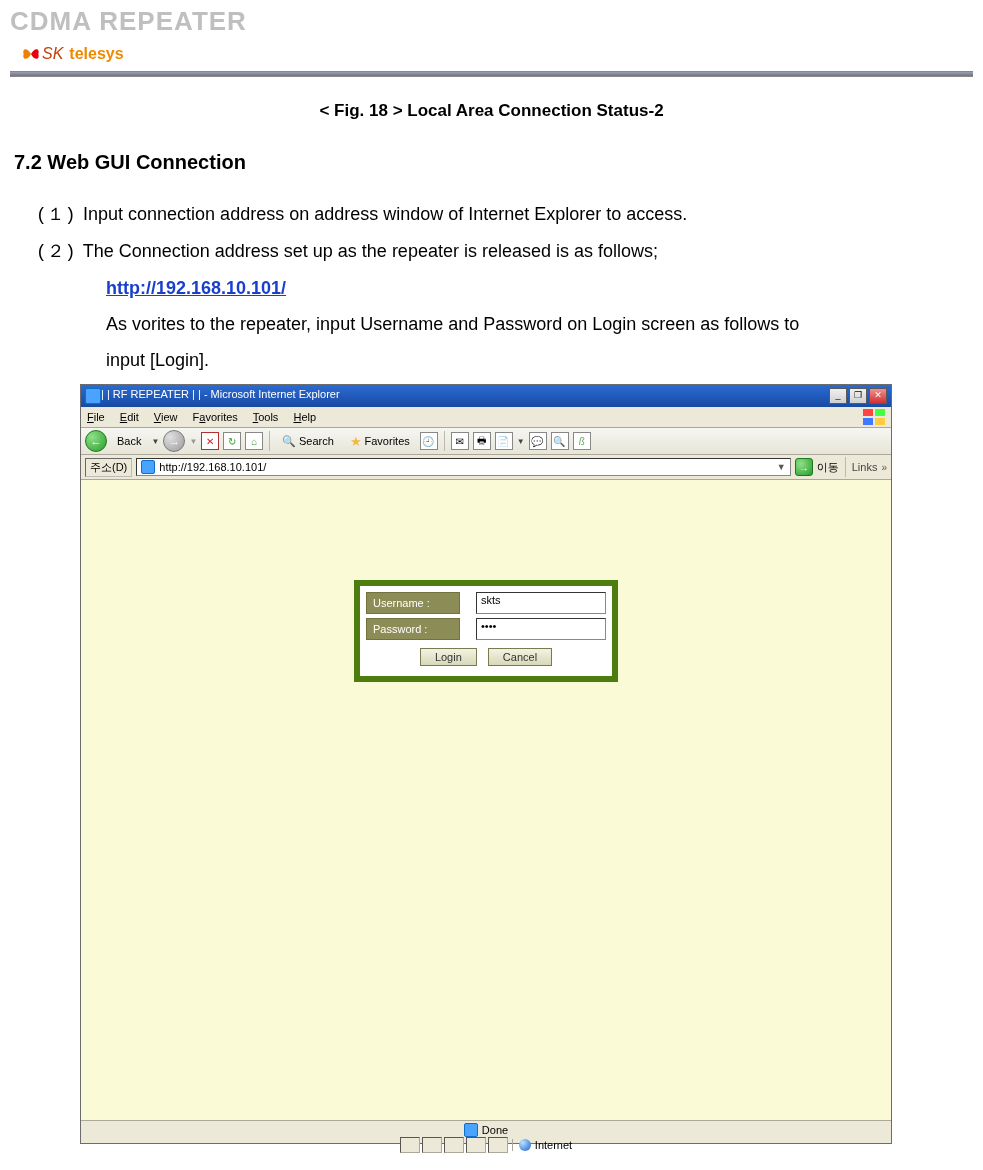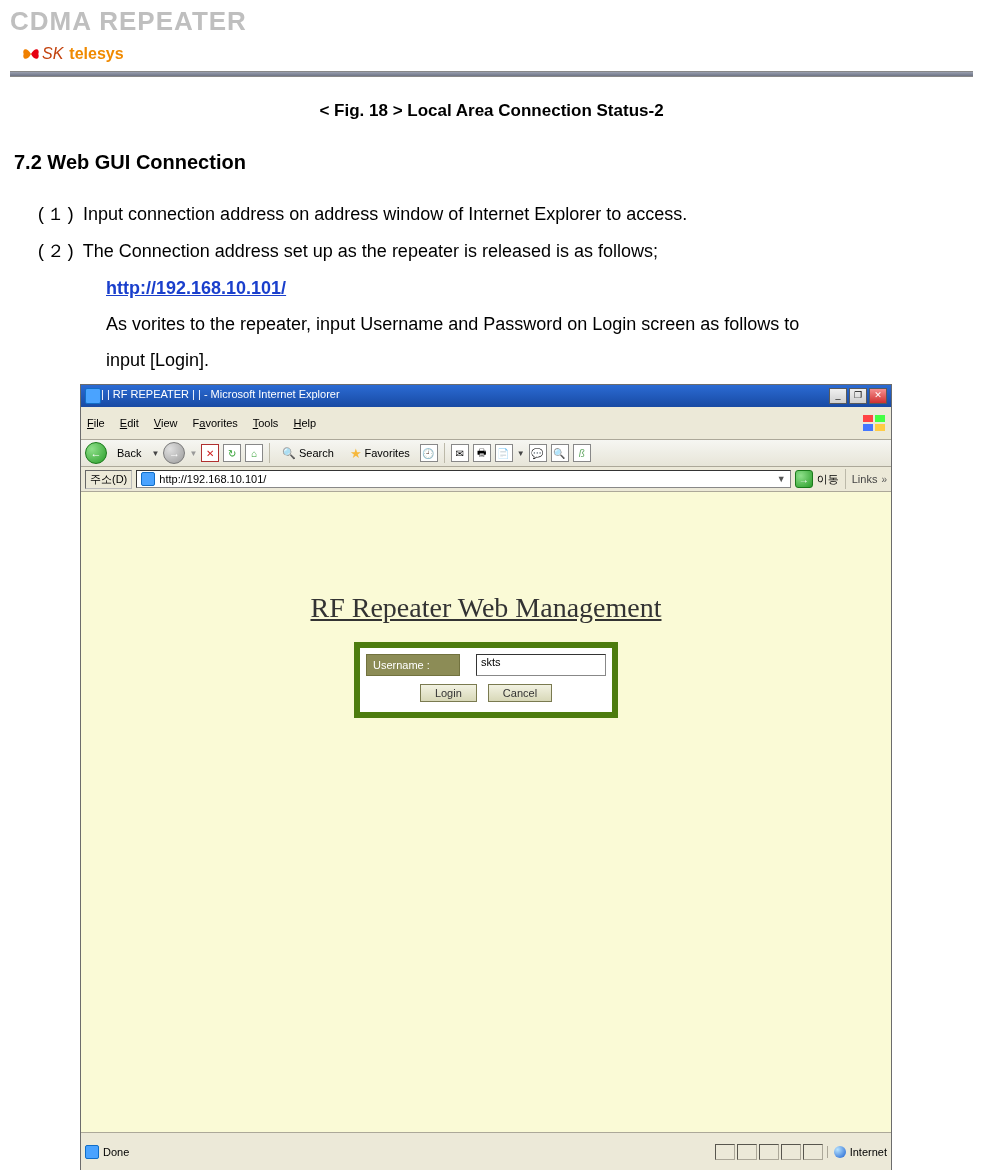--- a/index.html
+++ b/index.html
@@ -108,21 +108,21 @@
     width:16px;height:14px;
     background: linear-gradient(#f0f0f0,#d0d0d0);
     border:1px solid #5a5a5a;
     font-size:9px;line-height:12px;text-align:center;
     color:#000;
   }
   .win-btn.close { background: linear-gradient(#f58f8f,#d03030); color:#fff; }
 
   .menubar {
     background:#ece9d8;
-    padding:8px 6px;
+    padding:2px 6px;
     border-bottom:1px solid #aca899;
     display:flex;
     justify-content:space-between;
     align-items:center;
   }
   .menubar-left span { margin-right:12px; }
   .menubar u { text-decoration: underline; }
   .win-flag {
     width:22px;height:16px;
     display:inline-block;
@@ -211,21 +211,21 @@
   }
   .login-btns { text-align:center;margin-top:8px; }
   .login-btns .btn {
     display:inline-block;border:1px solid #7a7a50;background:linear-gradient(#f2f2e2,#d8d8b8);
     padding:2px 14px;margin:0 4px;font-size:11px;color:#333;
   }
 
   .statusbar {
     background:#ece9d8;border-top:1px solid #aca899;
     display:flex;align-items:center;justify-content:space-between;
-    padding:10px 4px;height:18px;
+    padding:2px 4px;height:18px;flex-direction:column;
   }
   .status-left { display:flex;align-items:center;gap:4px; }
   .status-boxes { display:flex;gap:2px; }
   .status-boxes span {
     width:18px;height:14px;border:1px inset #aca899;background:#ece9d8;display:inline-block;
   }
   .zone { display:flex;align-items:center;gap:4px;border-left:1px solid #aca899;padding-left:6px;margin-left:4px;}
   .globe { width:12px;height:12px;border-radius:50%;background:radial-gradient(circle at 30% 30%,#b7e3ff,#1a5fd0);display:inline-block;}
 </style>
 </head>
@@ -335,25 +335,28 @@
         <span style="margin-left:auto;font-size:9px;color:#555;">▼</span>
       </span>
       <span class="go-btn">→</span>
       <span>이동</span>
       <span class="tb-sep"></span>
       <span class="links-label">Links</span>
       <span class="chev">»</span>
     </div>
 
     <div class="content-area">
-      <div class="rf-title">RF Repeater Web Management</div>
       <div class="login-box">
         <div class="login-row">
           <div class="login-label">Username :</div>
           <div class="login-input">skts</div>
+        </div>
+        <div class="login-row">
+          <div class="login-label">Password :</div>
+          <div class="login-input">••••</div>
         </div>
         <div class="login-btns">
           <span class="btn">Login</span>
           <span class="btn">Cancel</span>
         </div>
       </div>
     </div>
 
     <div class="statusbar">
       <div class="status-left">

